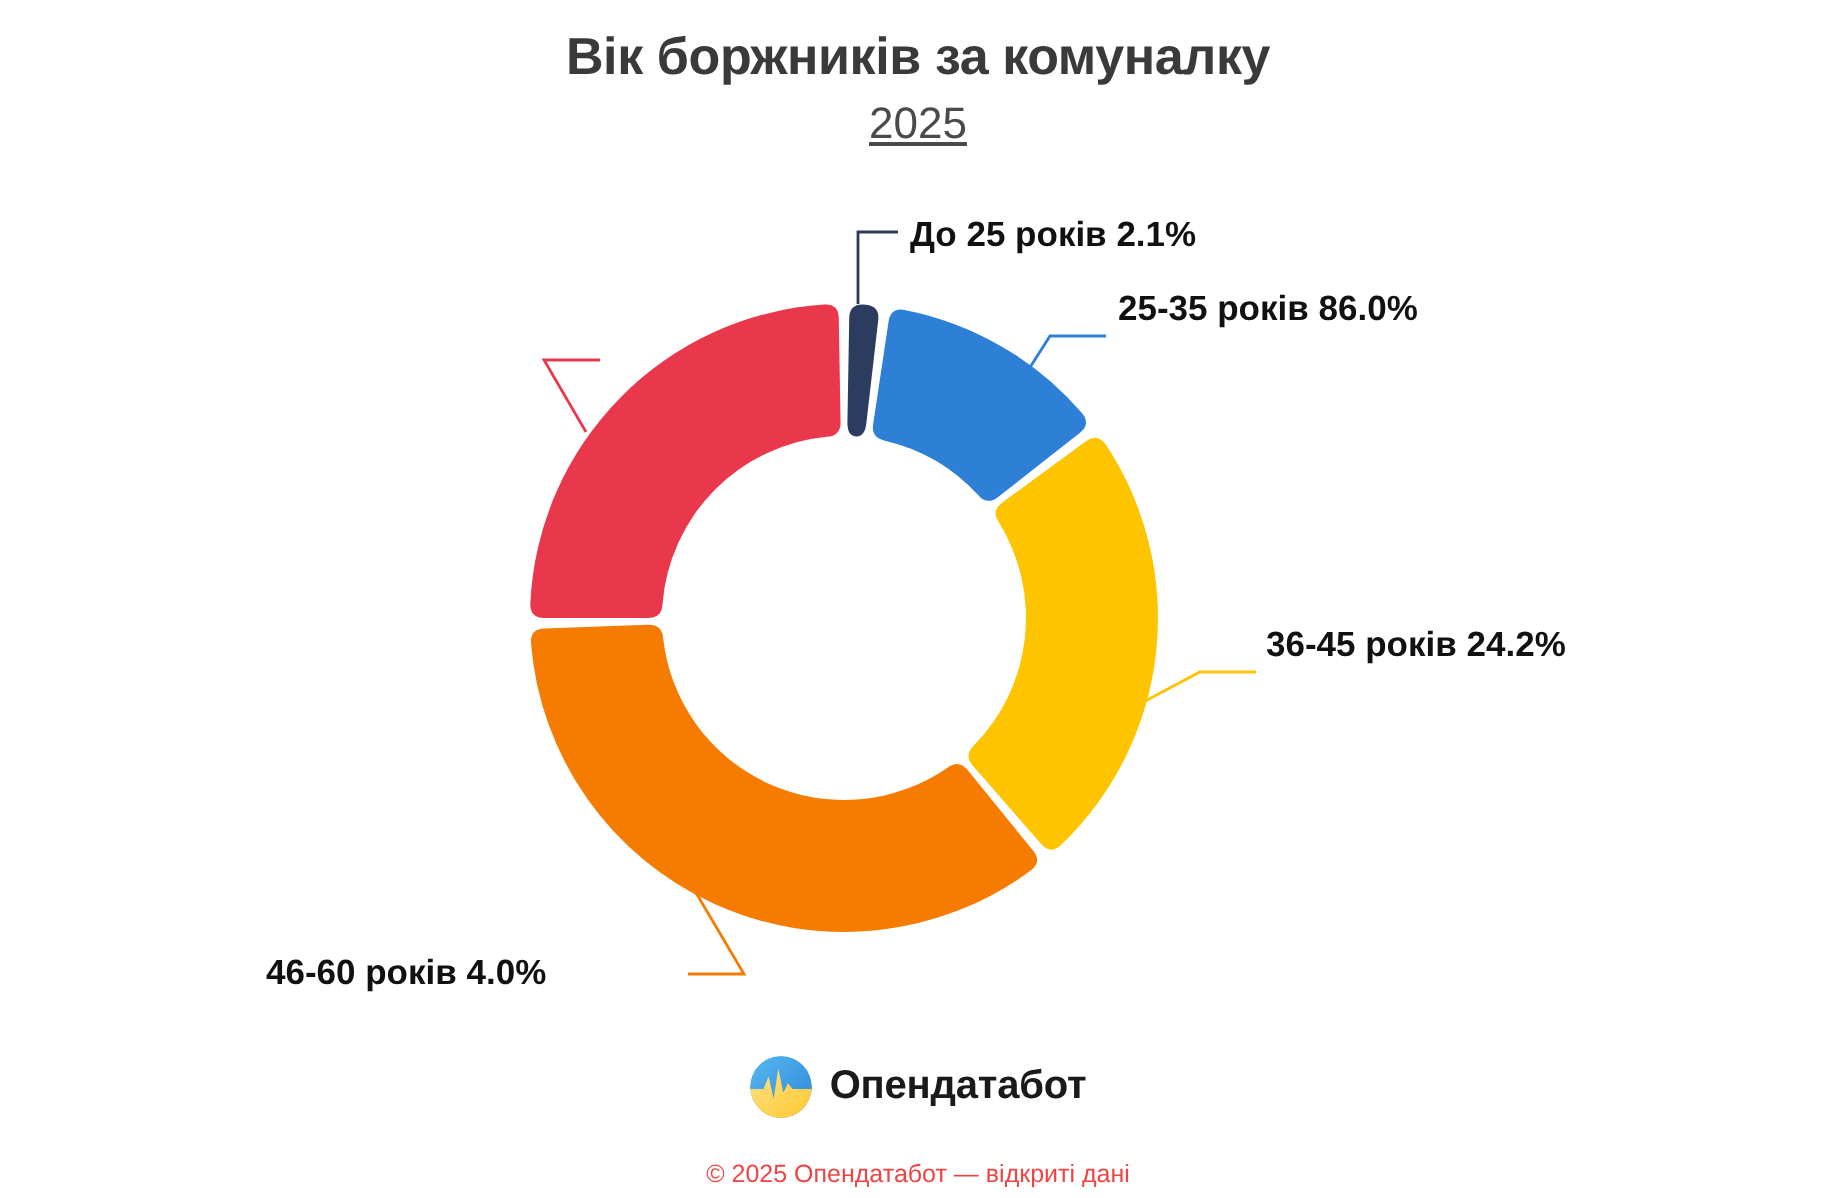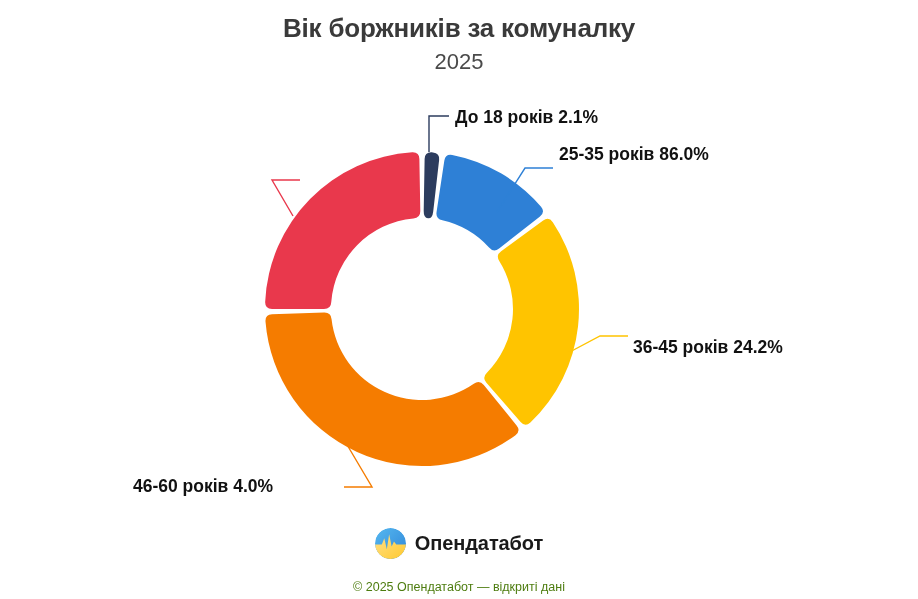--- a/index.html
+++ b/index.html
@@ -36,20 +36,21 @@
     letter-spacing: -0.2px;
     line-height: 1.15;
     margin: 0;
   }
   .chart-subtitle {
     font-size: 22px;
     font-weight: normal;
     color: #4a4a4a;
     margin: 6px 0 0 0;
     line-height: 1.1;
+    text-decoration: underline;
   }
 
   
   #chart-svg {
     position: absolute;
     left: 0;
     top: 0;
     width: 918px;
     height: 599px;
   }
@@ -63,21 +64,21 @@
     line-height: 1.1;
   }
   .slice-label .name {
     font-weight: bold;
   }
   .slice-label .pct {
     font-weight: bold;
   }
   .lbl-0 { left: 455px; top: 108px; }            
   .lbl-1 { left: 559px; top: 145px; }            
-  .lbl-2 { left: 633px; top: 338px; }            
+  .lbl-2 { left: 633px; top: 313px; }            
   .lbl-3 { left: 133px; top: 477px; }            
   .lbl-4 { left: 67px;  top: 165px; }            
 
   
   .brand {
     position: absolute;
     left: 0;
     top: 528px;
     width: 918px;
     display: flex;
@@ -97,21 +98,21 @@
     color: #1a1a1a;
     letter-spacing: -0.1px;
   }
   .copyright {
     position: absolute;
     left: 0;
     top: 580px;
     width: 918px;
     text-align: center;
     font-size: 12.5px;
-    color: #4d7c0f;
+    color: #ef4444;
   }
 </style>
 </head>
 <body>
 
 <div id="stage">
 
   <div class="header">
     <h1 class="chart-title">Вік боржників за комуналку</h1>
     <div class="chart-subtitle">2025</div>
@@ -128,21 +129,21 @@
     <g id="leaders-group" fill="none" stroke-width="1.4">
         <path d="M 429 152 L 429 116 L 449 116" stroke="#2c3c5e"></path>
         <path d="M 497 212 L 525 168 L 553 168" stroke="#2e80d6"></path>
         <path d="M 566 354 L 600 336 L 628 336" stroke="#ffc400"></path>
         <path d="M 346 443 L 372 487 L 344 487" stroke="#f57c00"></path>
         <path d="M 293 216 L 272 180 L 300 180" stroke="#e9384c"></path>
       </g>
   </svg>
 
   <div class="slice-label lbl-0">
-    <span class="name">До 18 років</span>
+    <span class="name">До 25 років</span>
     <span class="pct">2.1%</span>
   </div>
   <div class="slice-label lbl-1">
     <span class="name">25-35 років</span>
     <span class="pct">86.0%</span>
   </div>
   <div class="slice-label lbl-2">
     <span class="name">36-45 років</span>
     <span class="pct">24.2%</span>
   </div>

